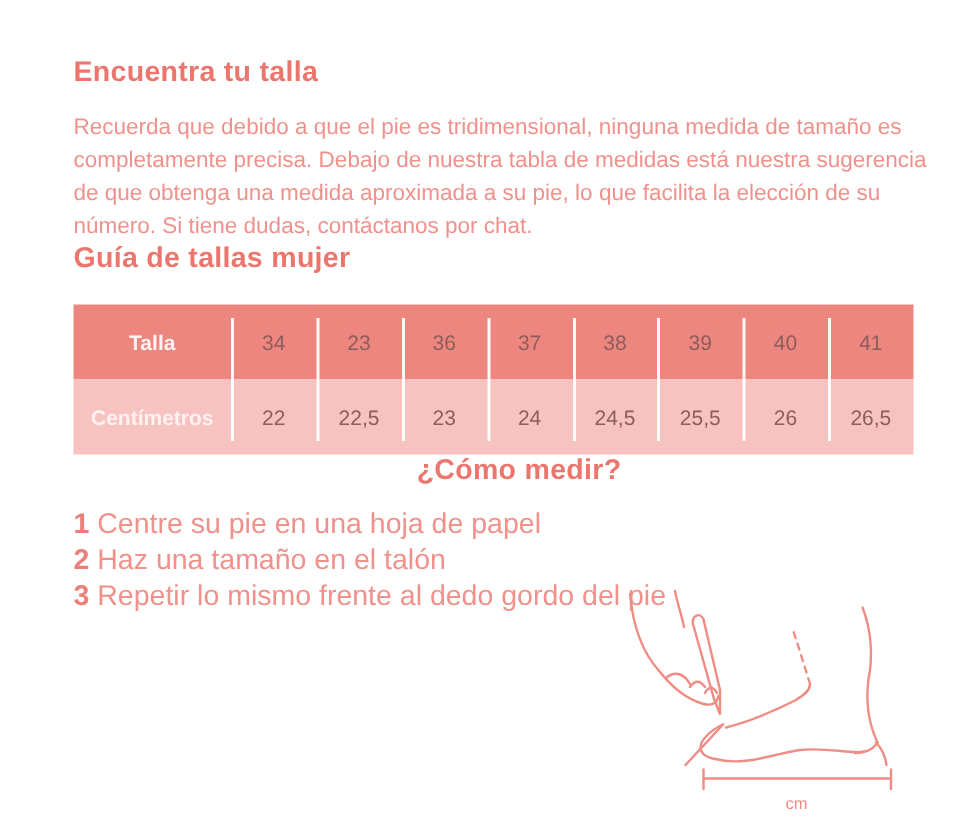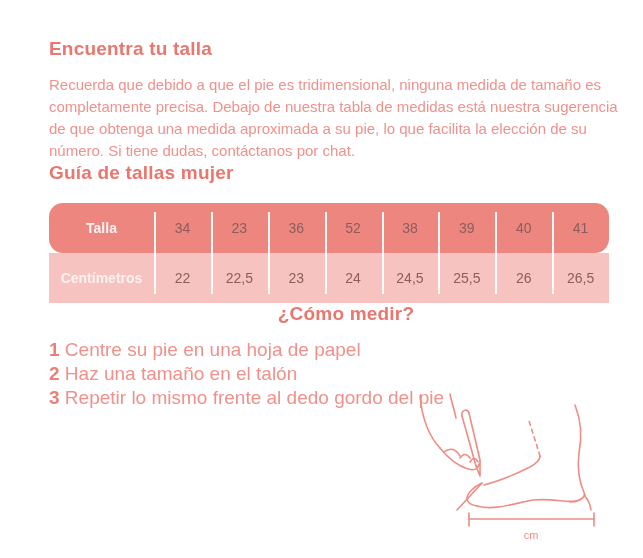--- a/index.html
+++ b/index.html
@@ -33,21 +33,21 @@
     margin-top: 19px;
     width: 560px;
     height: 100px;
   }
   .trow {
     display: grid;
     grid-template-columns: 105px repeat(8, 1fr);
     height: 50px;
     align-items: center;
   }
-  .trow.r0 { background: var(--table-row1-bg, #ed867f); border-radius: 14px; }
+  .trow.r0 { background: var(--table-row1-bg, #ed867f); }
   .trow.r1 { background: var(--table-row2-bg, #f6c3c0); }
   .tcell { text-align: center; font-size: 14px; }
   .tlabel {
     font-weight: 700;
     color: var(--table-label, #fdf2f1);
   }
   .tvalue { color: var(--table-value, #8c5d5c); }
   .tdivider {
     position: absolute;
     top: 9px;
@@ -94,21 +94,21 @@
   <p class="intro-text">Recuerda que debido a que el pie es tridimensional, ninguna medida de tamaño es completamente precisa. Debajo de nuestra tabla de medidas está nuestra sugerencia de que obtenga una medida aproximada a su pie, lo que facilita la elección de su número. Si tiene dudas, contáctanos por chat.</p>
 
   <h2 class="heading table-title">Guía de tallas mujer</h2>
 
   <div class="size-table">
       <div class="trow r0">
         <div class="tcell tlabel">Talla</div>
         <div class="tcell tvalue">34</div>
         <div class="tcell tvalue">23</div>
         <div class="tcell tvalue">36</div>
-        <div class="tcell tvalue">52</div>
+        <div class="tcell tvalue">37</div>
         <div class="tcell tvalue">38</div>
         <div class="tcell tvalue">39</div>
         <div class="tcell tvalue">40</div>
         <div class="tcell tvalue">41</div>
       </div>
       <div class="trow r1">
         <div class="tcell tlabel">Centímetros</div>
         <div class="tcell tvalue">22</div>
         <div class="tcell tvalue">22,5</div>
         <div class="tcell tvalue">23</div>

